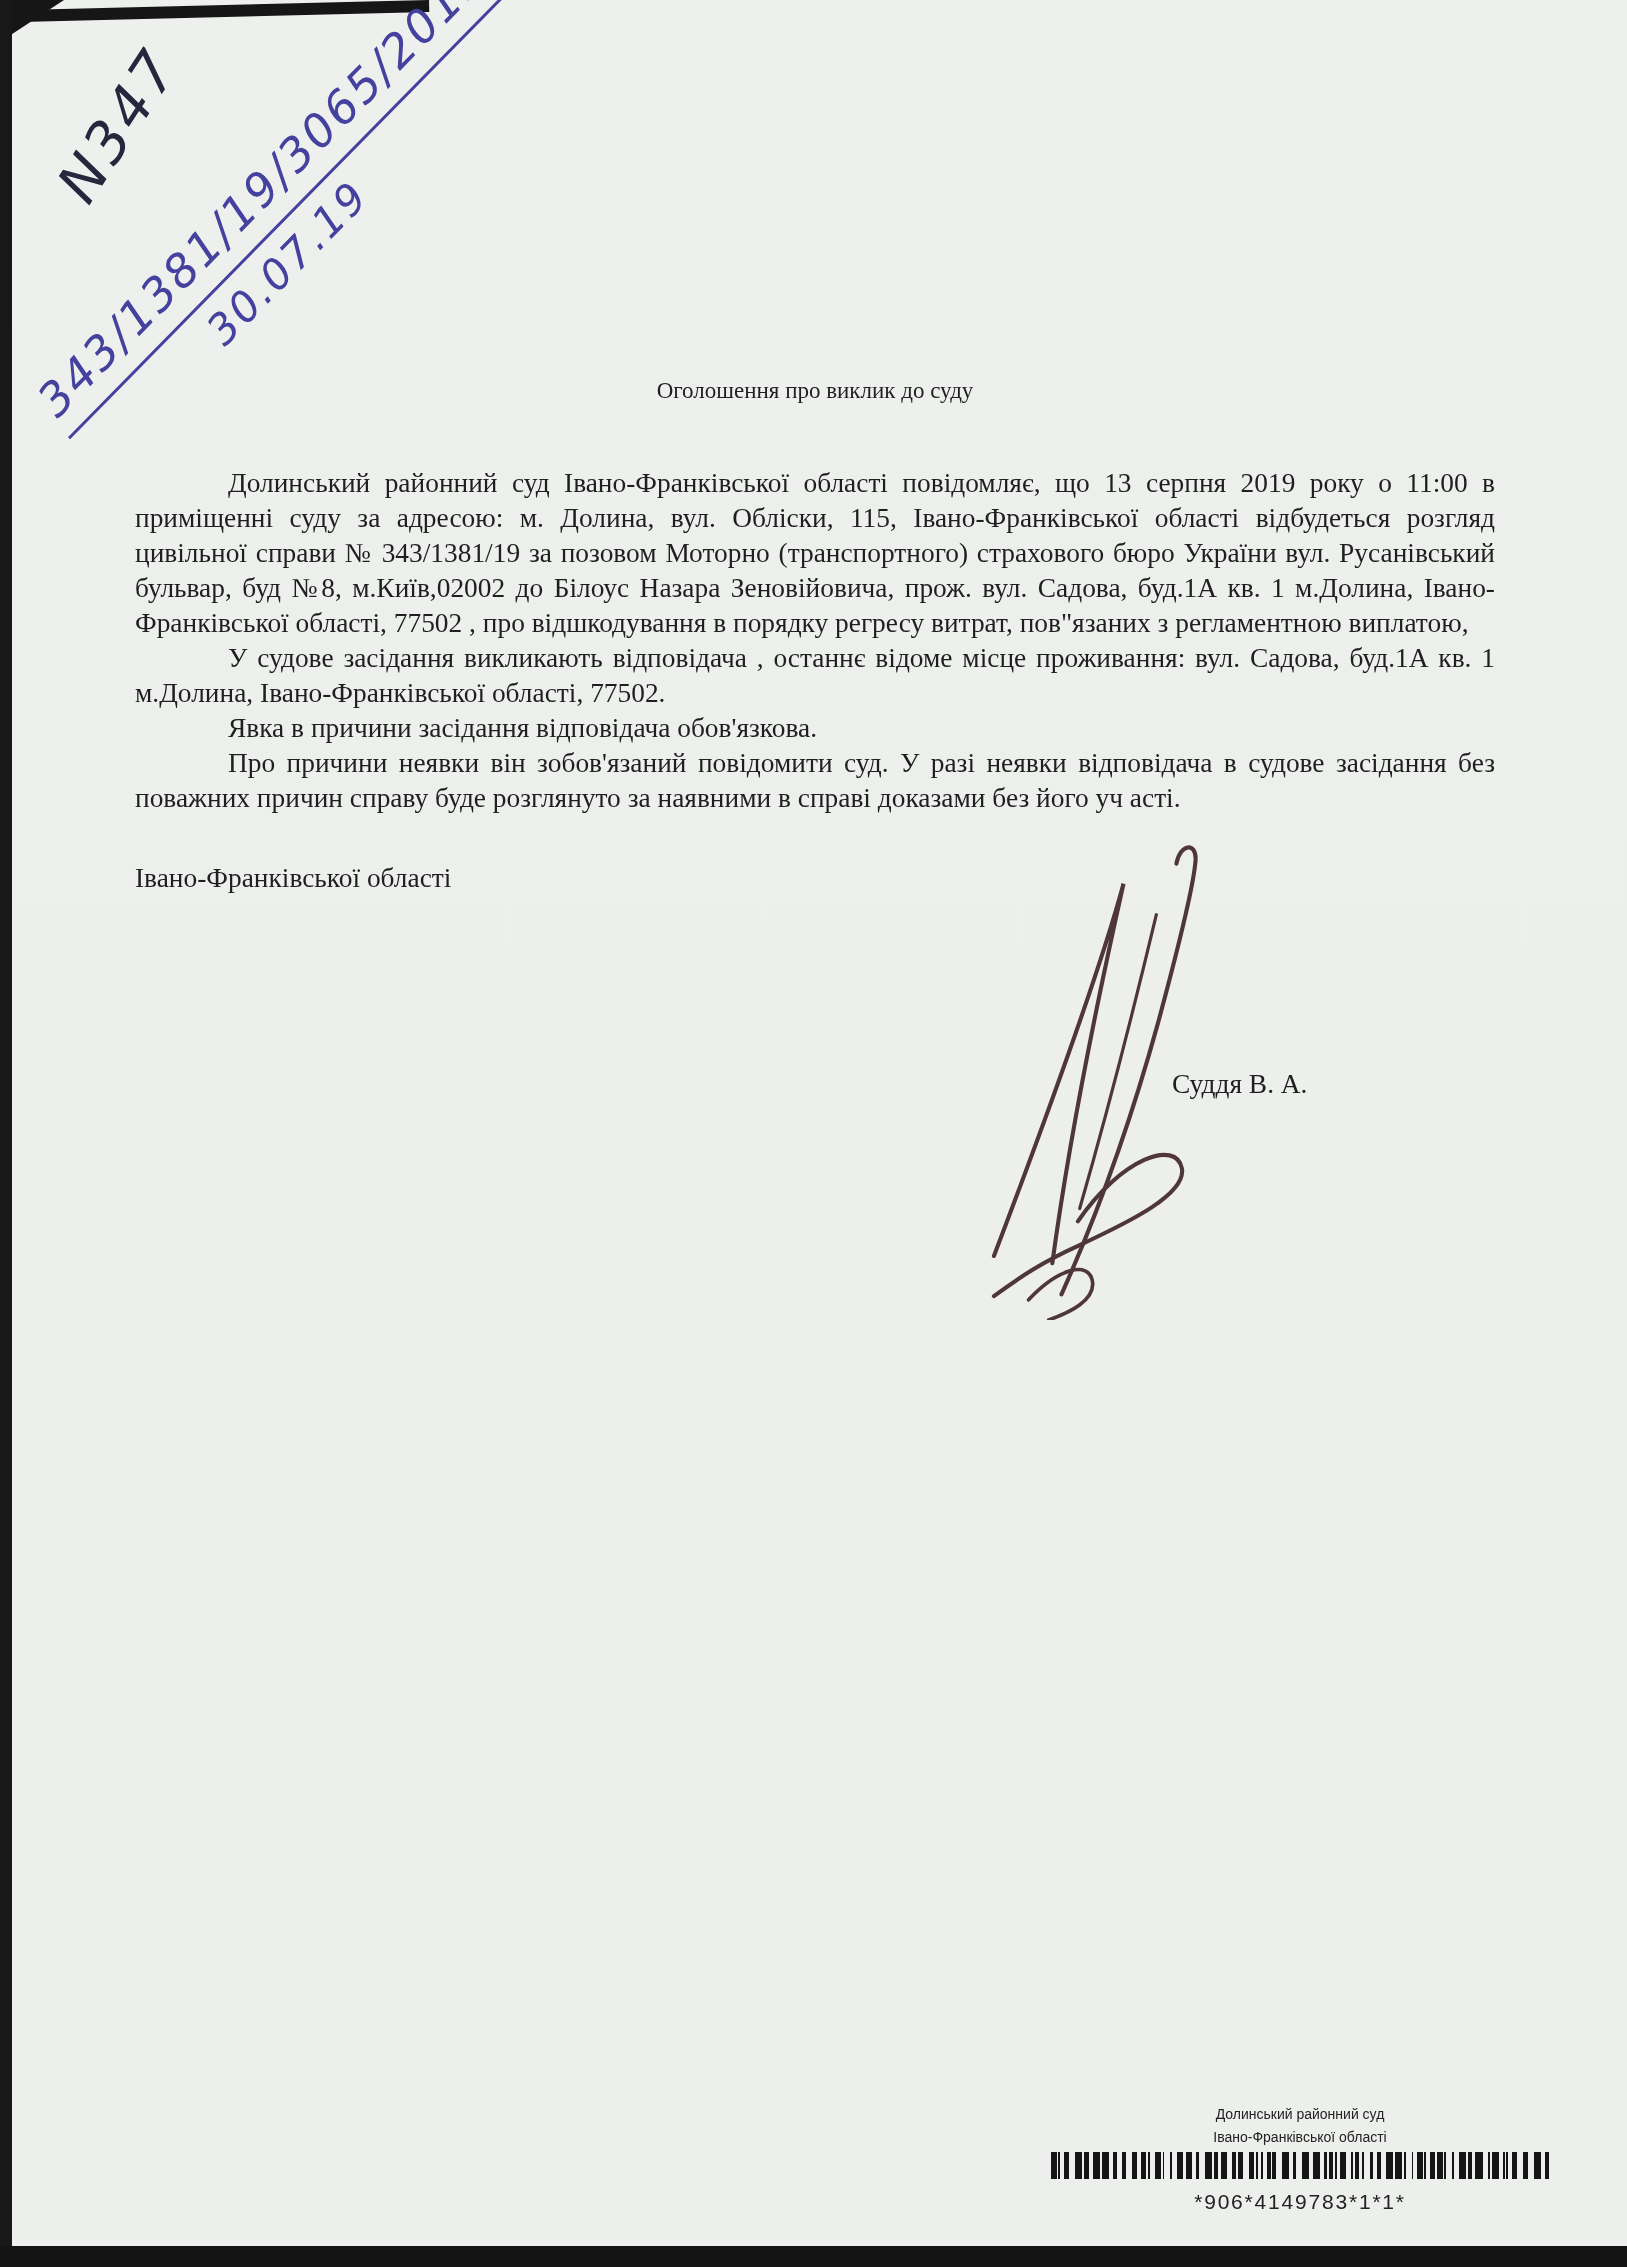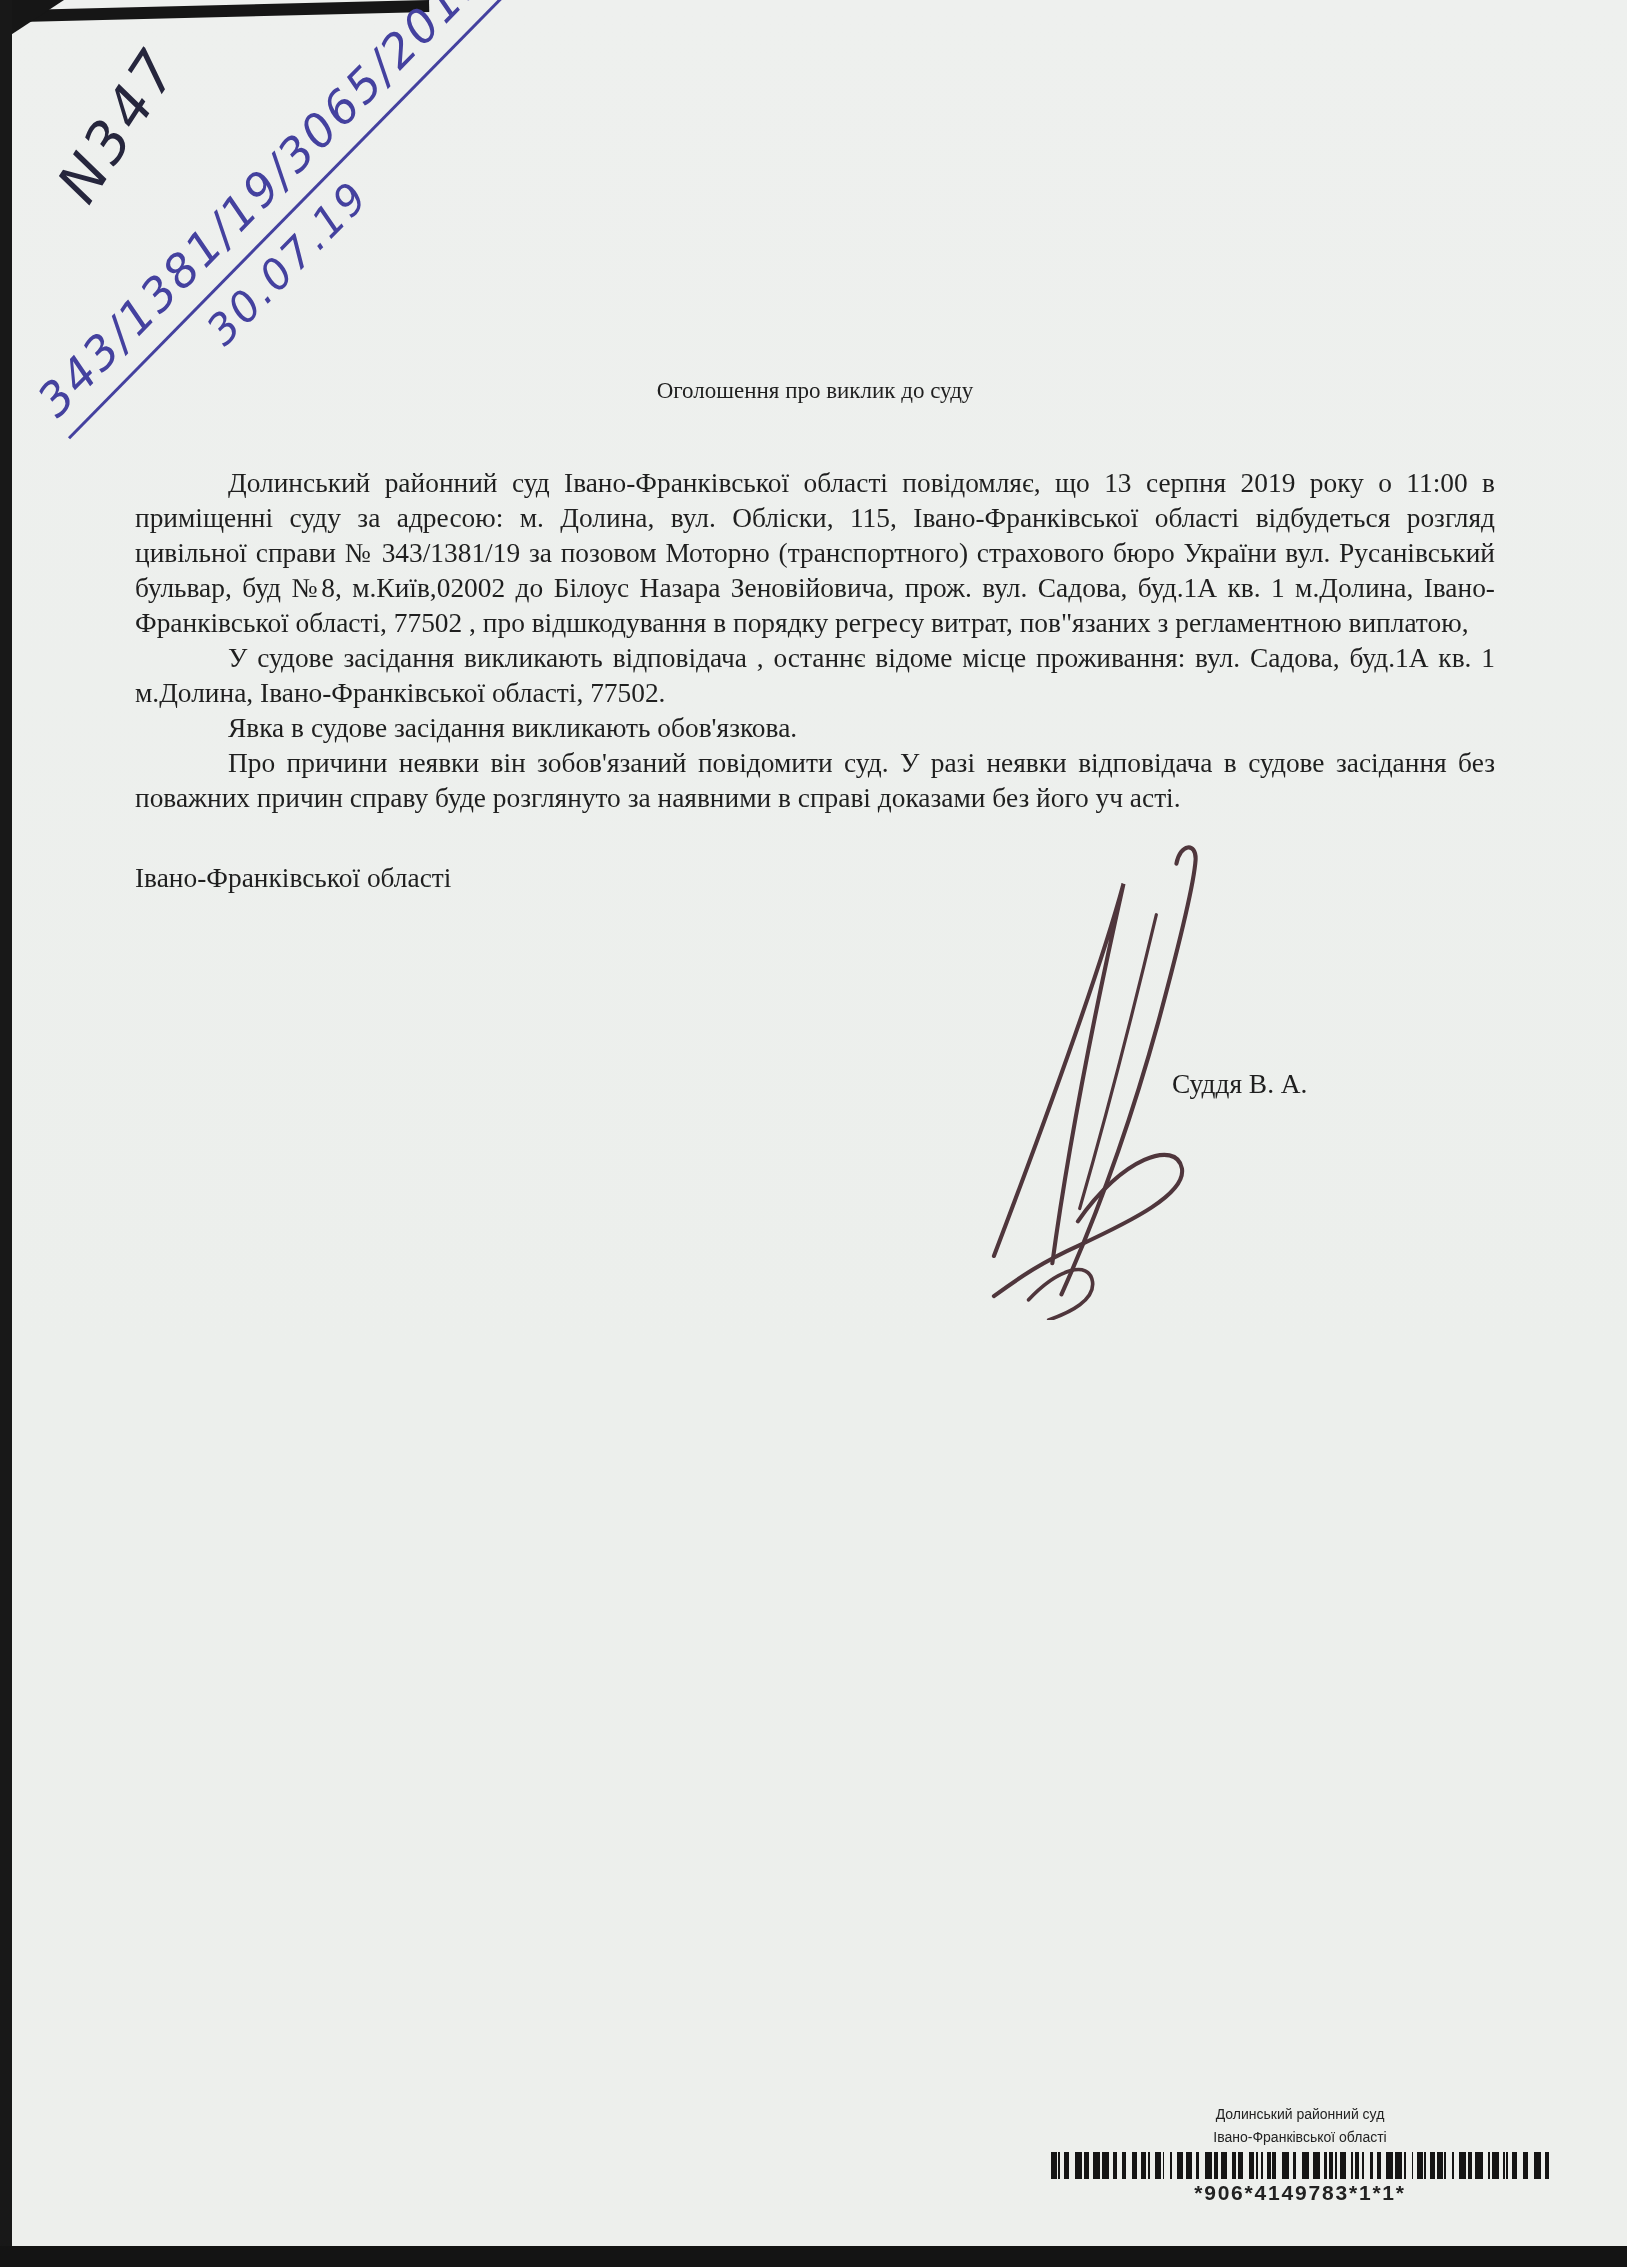--- a/index.html
+++ b/index.html
@@ -54,21 +54,21 @@
   .barcode {
     position:absolute; left:1051px; top:2103px; width:498px;
     text-align:center; font-family:"Liberation Sans", sans-serif; color:#222;
   }
   .bc-org { font-size:14px; line-height:23px; }
   .bc-bars {
     margin-top:2.7px; height:27.4px; width:100%;
     display:flex; align-items:stretch; overflow:hidden;
   }
   .bc-bars span { display:inline-block; height:100%; background:#151515; flex:none; }
-  .bc-value { font-size:21px; font-weight:bold; letter-spacing:1.8px; margin-top:2px; }
+  .bc-value { font-size:21px; font-weight:normal; letter-spacing:1.8px; margin-top:11px; }
 </style>
 </head>
 <body>
 
 <div class="page">
 
   <div class="edge-top"></div>
   <div class="corner-tl"></div>
   <div class="edge-left"></div>
   <div class="edge-bottom"></div>
@@ -78,21 +78,21 @@
     <div class="case-line">343/1381/19/3065/2019</div>
     <div class="case-date">30.07.19</div>
   </div>
 
   <div class="text-block">
     <div class="doc-title">
       <div>Оголошення про виклик до суду</div>
     </div>
     <p class="p1">Долинський районний суд Івано-Франківської області повідомляє, що 13 серпня 2019 року о 11:00 в приміщенні суду за адресою: м. Долина, вул. Обліски, 115, Івано-Франківської області відбудеться розгляд цивільної справи № 343/1381/19 за позовом Моторно (транспортного) страхового бюро України вул. Русанівський бульвар, буд №8, м.Київ,02002 до Білоус Назара Зеновійовича, прож. вул. Садова, буд.1А кв. 1 м.Долина, Івано-Франківської області, 77502 , про відшкодування в порядку регресу витрат, пов"язаних з регламентною виплатою,</p>
     <p class="p2">У судове засідання викликають відповідача , останнє відоме місце проживання: вул. Садова, буд.1А кв. 1 м.Долина, Івано-Франківської області, 77502.</p>
-    <p class="p3">Явка в судове засідання викликають обов'язкова.</p>
+    <p class="p3">Явка в причини засідання відповідача обов'язкова.</p>
     <p class="p4">Про причини неявки він зобов'язаний повідомити суд. У разі неявки відповідача в судове засідання без поважних причин справу буде розглянуто за наявними в справі доказами без його уч асті.</p>
 
     <div class="sig-rows">
       <div>Івано-Франківської області</div>
     </div>
   </div>
 
   <div class="signer-name">Суддя В. А.</div>
 
   <svg class="signature-svg" viewBox="0 0 320 540">

